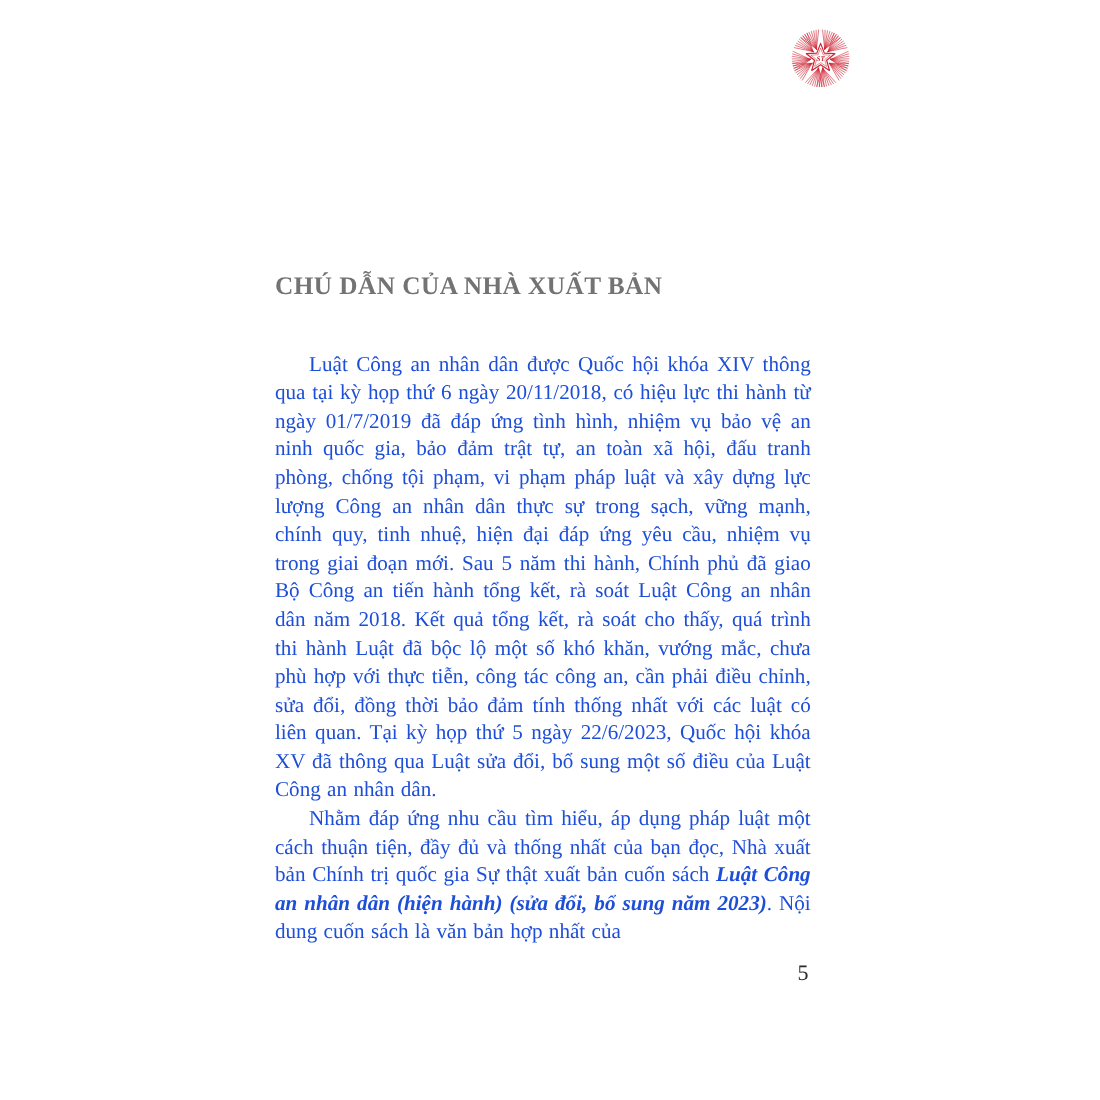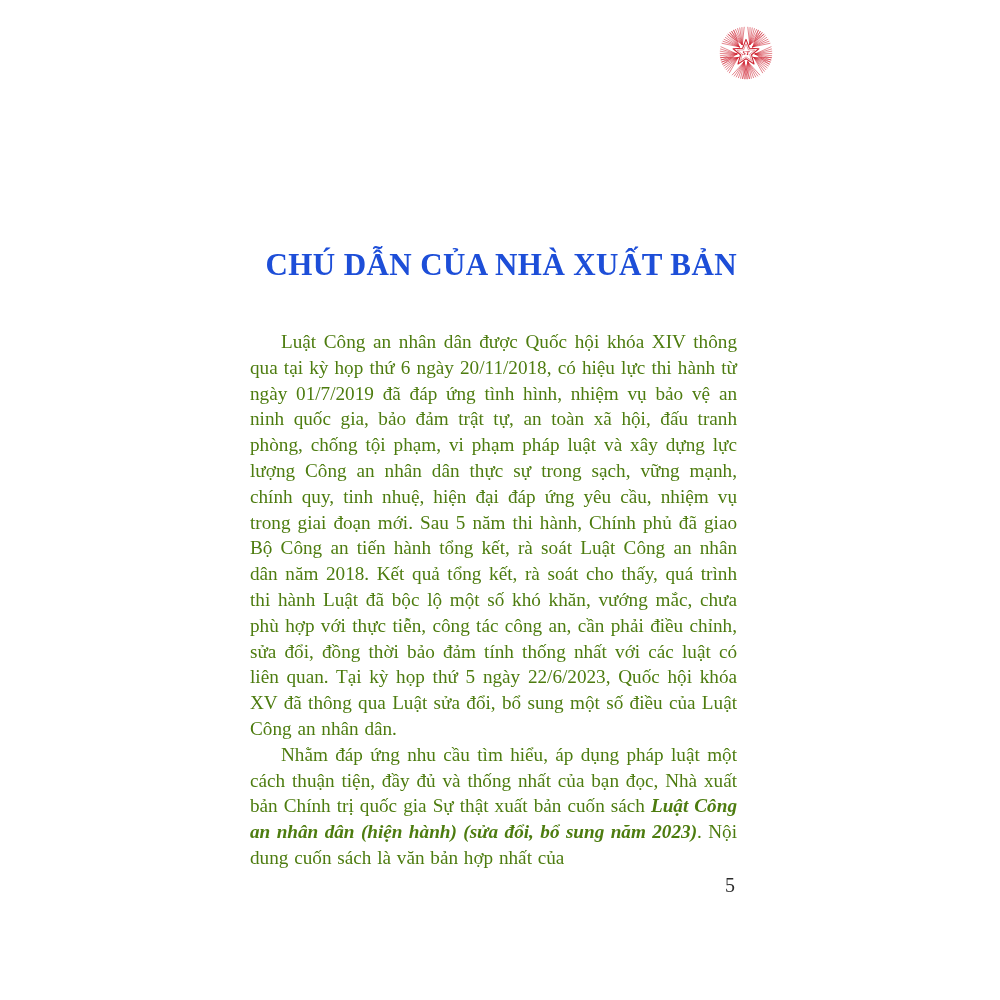--- a/index.html
+++ b/index.html
@@ -17,35 +17,35 @@
     width: 68px; height: 70px;
   }
   .content {
     position: absolute;
     left: 250px; top: 0;
     width: 487px;
   }
   .title {
     margin: 0;
     padding: 247px 0 0 0;
-    text-align: right;
-    font-size: 31px;
+    text-align: left;
+    font-size: 23px;
     font-weight: bold;
     letter-spacing: 0.4px;
-    color: #1d4ed8;
+    color: #737373;
     white-space: nowrap;
   }
   .paras { margin-top: 46px; }
   .para {
     margin: 0;
     font-size: 19.2px;
     line-height: 25.8px;
     text-align: justify;
     text-indent: 31px;
-    color: #4d7c0f;
+    color: #1d4ed8;
     word-spacing: 1px;
   }
   .bi { font-weight: bold; font-style: italic; }
   .page-number {
     position: absolute;
     left: 712px; top: 874px;
     width: 36px;
     text-align: center;
     font-size: 20px;
     color: #2b2b2b;

